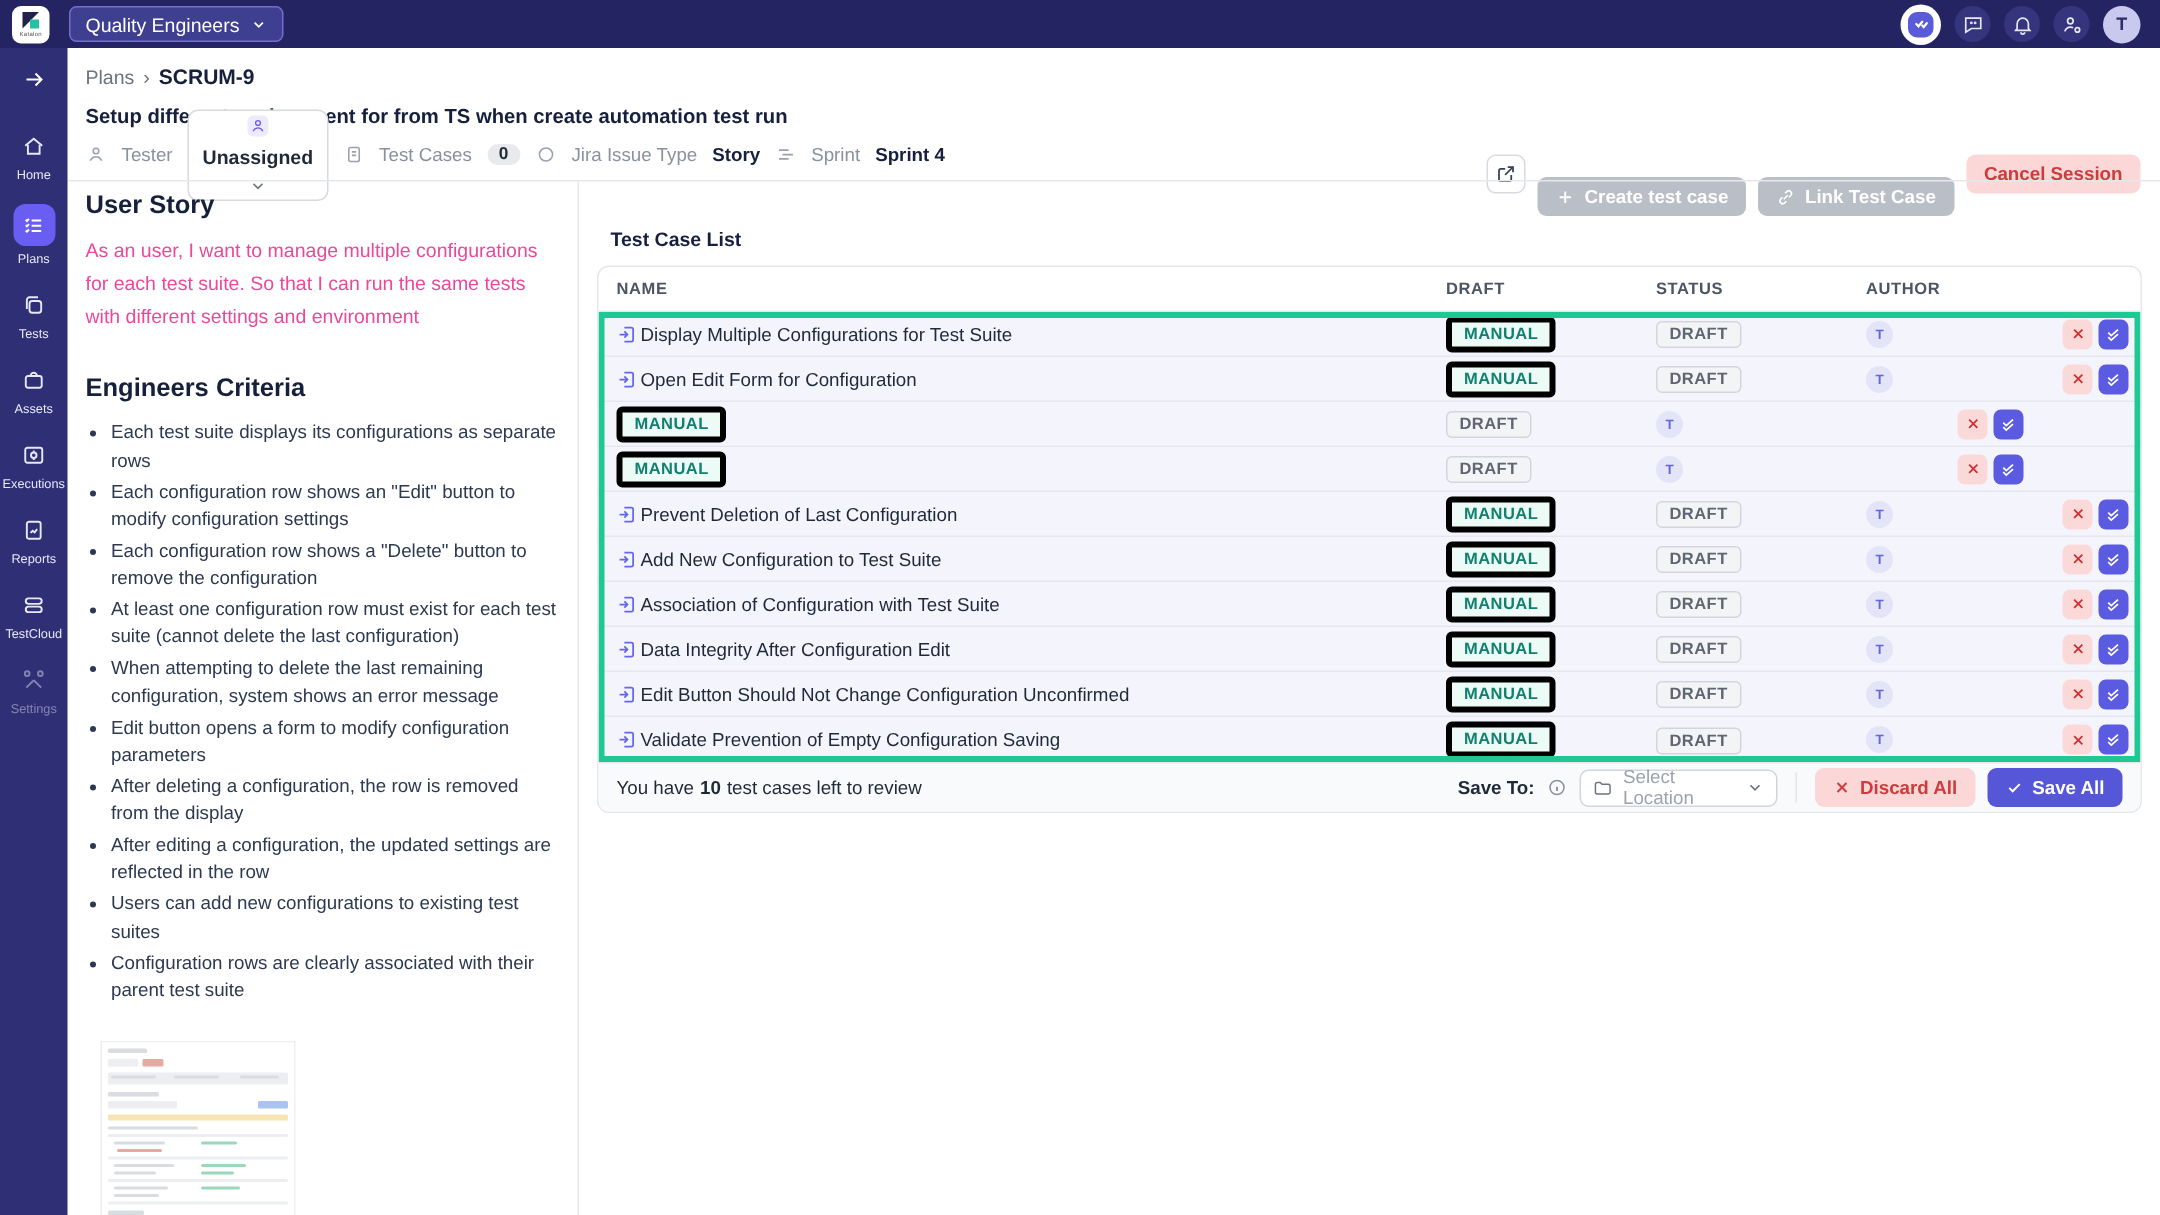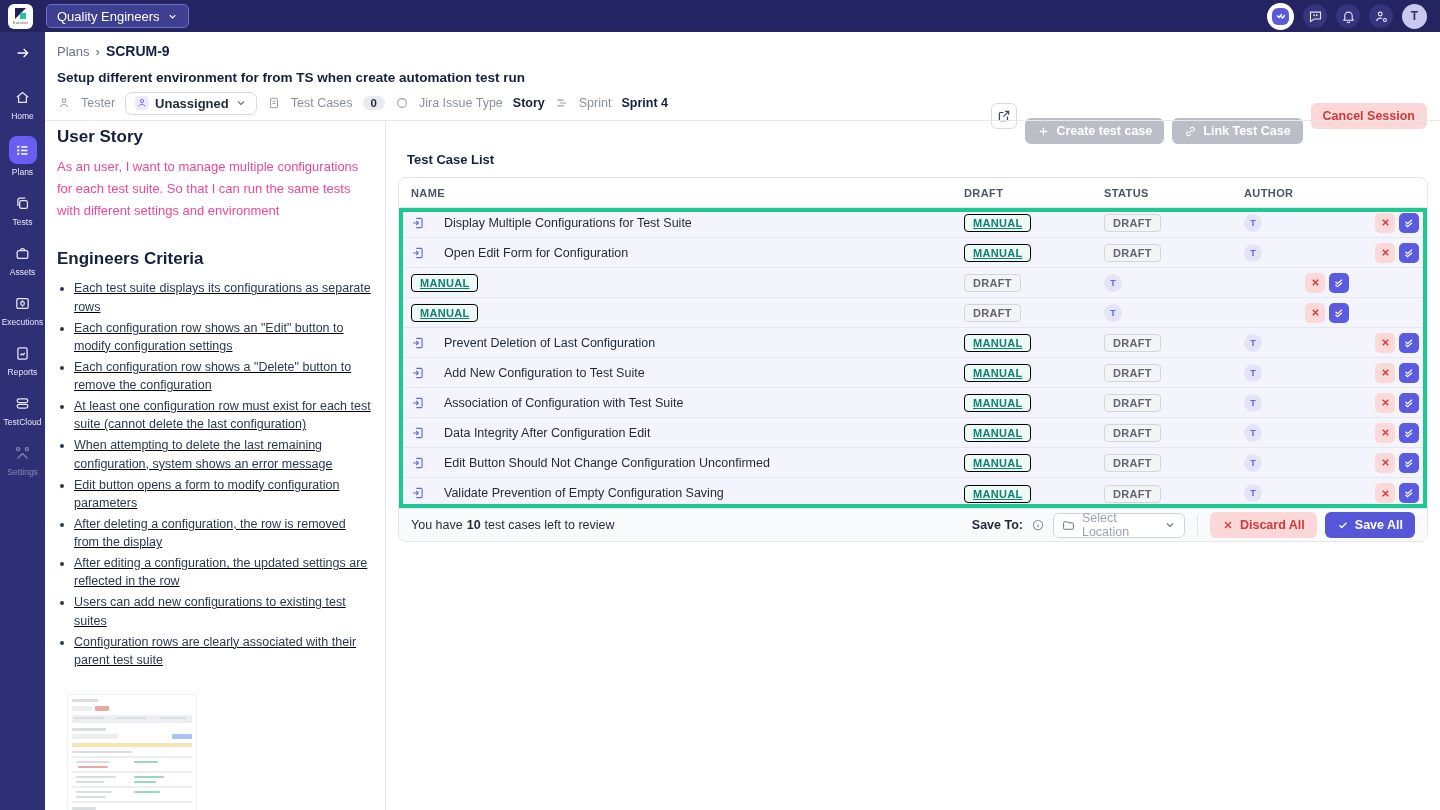--- a/index.html
+++ b/index.html
@@ -29,62 +29,62 @@
   .nav-item.active .nav-icon-box { width:28px; height:28px; background:#6a5df2; border-radius:8px; }
   .nav-item.disabled { opacity:.45; }
 
   
   .page { position:absolute; left:45px; top:32px; width:1395px; height:778px; background:#fff; }
   .crumb { position:absolute; left:12px; top:11px; font-size:13px; color:#6b7280; display:flex; gap:6px; align-items:baseline; }
   .crumb .cur { font-size:14px; font-weight:bold; color:#16203c; }
   .pg-title { position:absolute; left:12px; top:38px; font-size:13.5px; font-weight:bold; color:#16203c; }
   .meta-row { position:absolute; left:12px; top:56px; height:30px; display:flex; align-items:center; gap:10px; font-size:12.5px; color:#8a919e; }
   .meta-ico { color:#9aa1ac; }
-  .pill { display:flex; align-items:center; gap:6px; border:1px solid #d7dadf; border-radius:7px; padding:3px 9px; color:#1f2937; font-weight:bold; font-size:13px; cursor:pointer; background:#fff; }
+  .pill { display:flex; align-items:center; gap:6px; border:1px solid #d7dadf; border-radius:7px; padding:3px 9px; color:#1f2937; font-weight:bold; font-size:13px; cursor:pointer; background:#fff;flex-direction:column; }
   .pill .u-ico { color:#6a5df2; background:#eceafc; border-radius:4px; padding:1px; }
   .cnt-badge { background:#e9eaee; border-radius:9px; padding:1px 8px; font-size:11.5px; color:#1f2937; font-weight:bold; }
   .meta-strong { color:#16203c; font-weight:bold; }
   .hdr-actions { position:absolute; right:13px; top:55px; display:flex; align-items:center; gap:8px; }
   .icon-btn { width:26px; height:26px; border:1px solid #d7dadf; border-radius:6px; background:#fff; display:flex; align-items:center; justify-content:center; color:#374151; cursor:pointer; }
   .btn { height:26px; border:none; border-radius:6px; font-size:12.5px; font-weight:bold; display:flex; align-items:center; gap:6px; padding:0 12px; cursor:pointer; font-family:inherit; }
   .btn.disabled { background:#b9bec7; color:#fff; cursor:default;margin-top:31px; }
   .btn.danger-soft { background:#fbd7d7; color:#cf3b3b; }
   .hdr-divider { position:absolute; left:0; top:88px; width:1395px; height:1px; background:#e5e7eb; }
 
   
   .left-panel { position:absolute; left:0; top:89px; width:341px; height:689px; border-right:1px solid #e5e7eb; padding:6px 12px 0 12px; overflow:hidden; }
   .h-story { font-size:17px; font-weight:bold; color:#16203c; }
   .story-text { margin-top:9px; font-size:13px; line-height:1.68; color:#ec4899; }
   .h-accept { margin-top:28px; font-size:17px; font-weight:bold; color:#16203c; }
-  .ac-list { margin:10px 0 0 0; padding-left:17px;text-decoration:underline; }
+  .ac-list { margin:10px 0 0 0; padding-left:17px; }
   .ac-list li { font-size:12.5px; line-height:1.45; color:#2c3950; margin-bottom:3px; }
   .thumb { position:relative; width:128px; height:126px; margin:26px 0 0 11px; background:#fff; box-shadow:0 0 0 1px #f0f0f0; cursor:pointer; }
   .sk { position:absolute; background:#d9dce1; border-radius:1px; }
   .sk.light { background:#eceef1; }
   .sk.yellow { background:#f6e4b3; }
   .sk.red { background:#e8a9a0; }
   .sk.green { background:#9ad8b9; }
   .sk.blue { background:#a9c4ef; }
 
   
   .right-panel { position:absolute; left:341px; top:106px; width:1054px; height:689px; }
   .tcl-title { position:absolute; left:21px; top:14px; font-size:13px; font-weight:bold; color:#16203c; }
   .tc-card { position:absolute; left:12px; top:39px; width:1030px; border:1px solid #e5e7eb; border-radius:8px; background:#fff; overflow:hidden; }
   .tc-grid { display:grid; grid-template-columns:553px 140px 140px 1fr 70px; align-items:center; padding-left:12px; padding-right:8px; }
   .tc-head { height:30px; border-bottom:1px solid #e5e7eb; }
   .tc-head .col { font-size:11px; font-weight:bold; letter-spacing:.4px; color:#4b5563; }
   .row-group { position:relative; }
   .row-group::after { content:''; position:absolute; inset:0; border:4px solid #1ec893; pointer-events:none; }
   .tc-row { height:30px; background:#f4f4fd; border-bottom:1px solid #e6e6f0; cursor:pointer; }
   .tc-row:last-child { border-bottom:none; }
-  .name-cell { display:flex; align-items:flex-end; gap:19px; min-width:0; }
+  .name-cell { display:flex; align-items:flex-end; gap:2px; min-width:0; }
   .tc-ico { color:#6366f1; flex:0 0 auto; }
   .tc-name { font-size:12.5px; color:#1f2937; white-space:nowrap; }
   .badge { display:inline-block; font-size:11px; font-weight:bold; padding:2px 8px; border-radius:4px; letter-spacing:.3px; }
-  .badge.manual { color:#12806f; background:#ecfbf6; border:1px solid #000000;text-decoration:underline; }
+  .badge.manual { color:#12806f; background:#ecfbf6; border:4px solid #000000; }
   .badge.draft { color:#5f6672; background:#f3f4f6; border:1px solid #d2d6dc; }
   .author-av { width:18px; height:18px; border-radius:50%; background:#e4e4f8; color:#6466d9; font-size:9px; font-weight:bold; display:flex; align-items:center; justify-content:center; }
   .row-actions { display:flex; gap:4px; justify-content:flex-end; }
   .sq-btn { width:20px; height:20px; border-radius:5px; border:none; display:flex; align-items:center; justify-content:center; cursor:pointer; }
   .sq-btn.reject { background:#fbd9d9; color:#d03030; }
   .sq-btn.approve { background:#5a5be0; color:#fff; }
   .tc-footer { height:33px; background:#f9fafb; border-top:1px solid #e5e7eb; display:flex; align-items:center; padding:0 12px; }
   .foot-summary { font-size:12.5px; color:#1f2937; display:flex; gap:4px; }
   .foot-summary b { font-weight:bold; }
   .foot-right { margin-left:auto; display:flex; align-items:center; gap:8px; }

